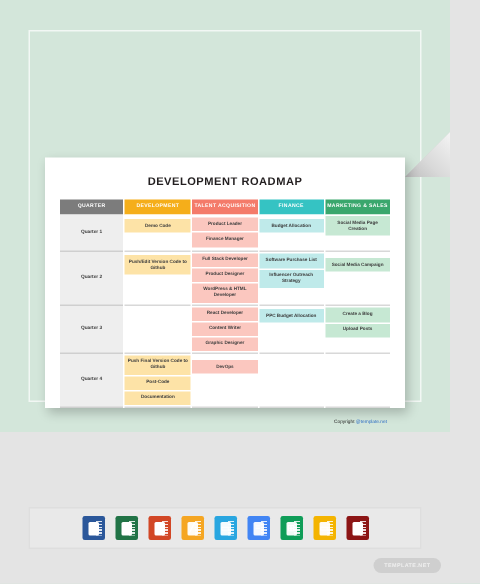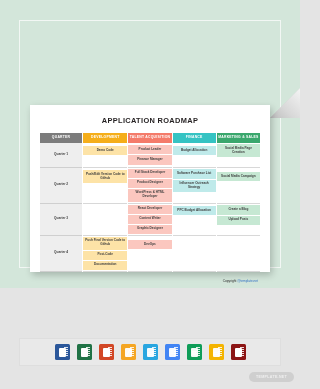--- a/index.html
+++ b/index.html
@@ -169,21 +169,21 @@
 <div id="stage">
 
   <div class="mint-bg"></div>
   <div class="mint-frame"></div>
   <div class="fold"></div>
   <div class="fold2"></div>
   <div class="grey-bg"></div>
 
   <div class="doc">
 
-    <div class="doc-title">APPLICATION ROADMAP</div>
+    <div class="doc-title">DEVELOPMENT ROADMAP</div>
 
     <table class="roadmap">
       <colgroup>
         <col class="c-q">
           <col class="c-d">
           <col class="c-t">
           <col class="c-f">
           <col class="c-m">
       </colgroup>
       <thead>

